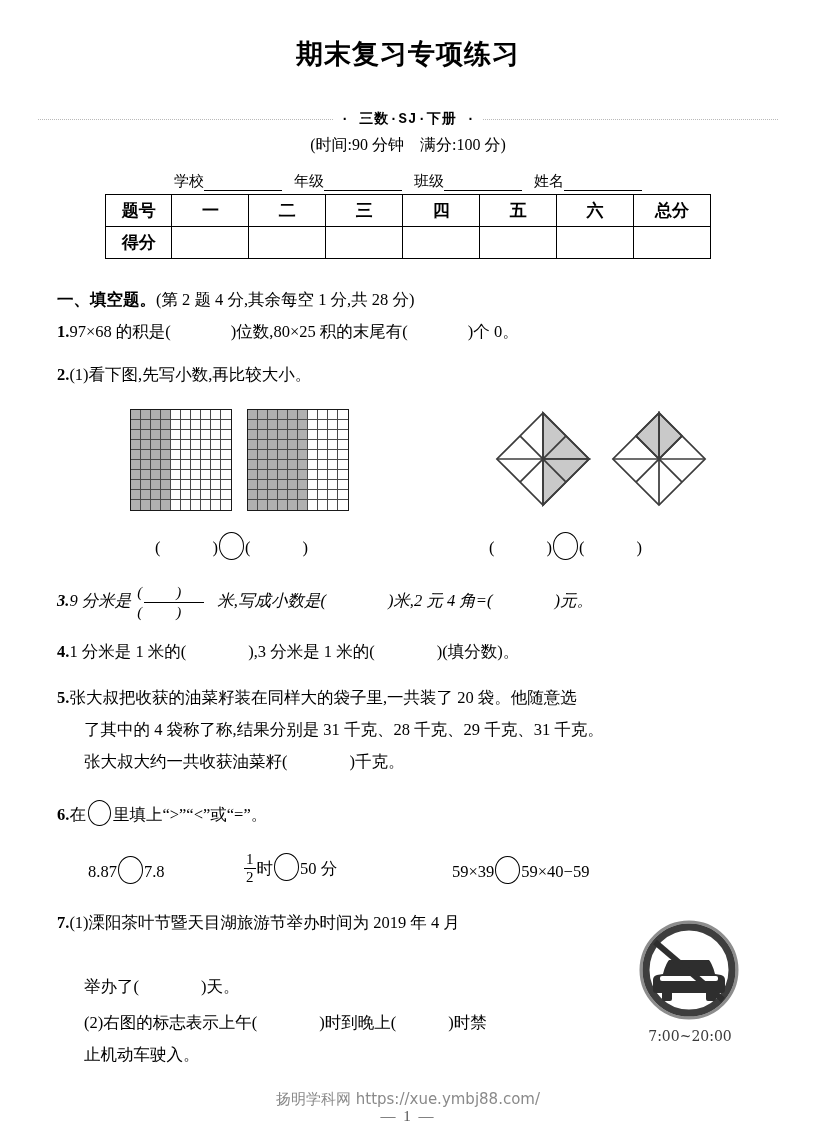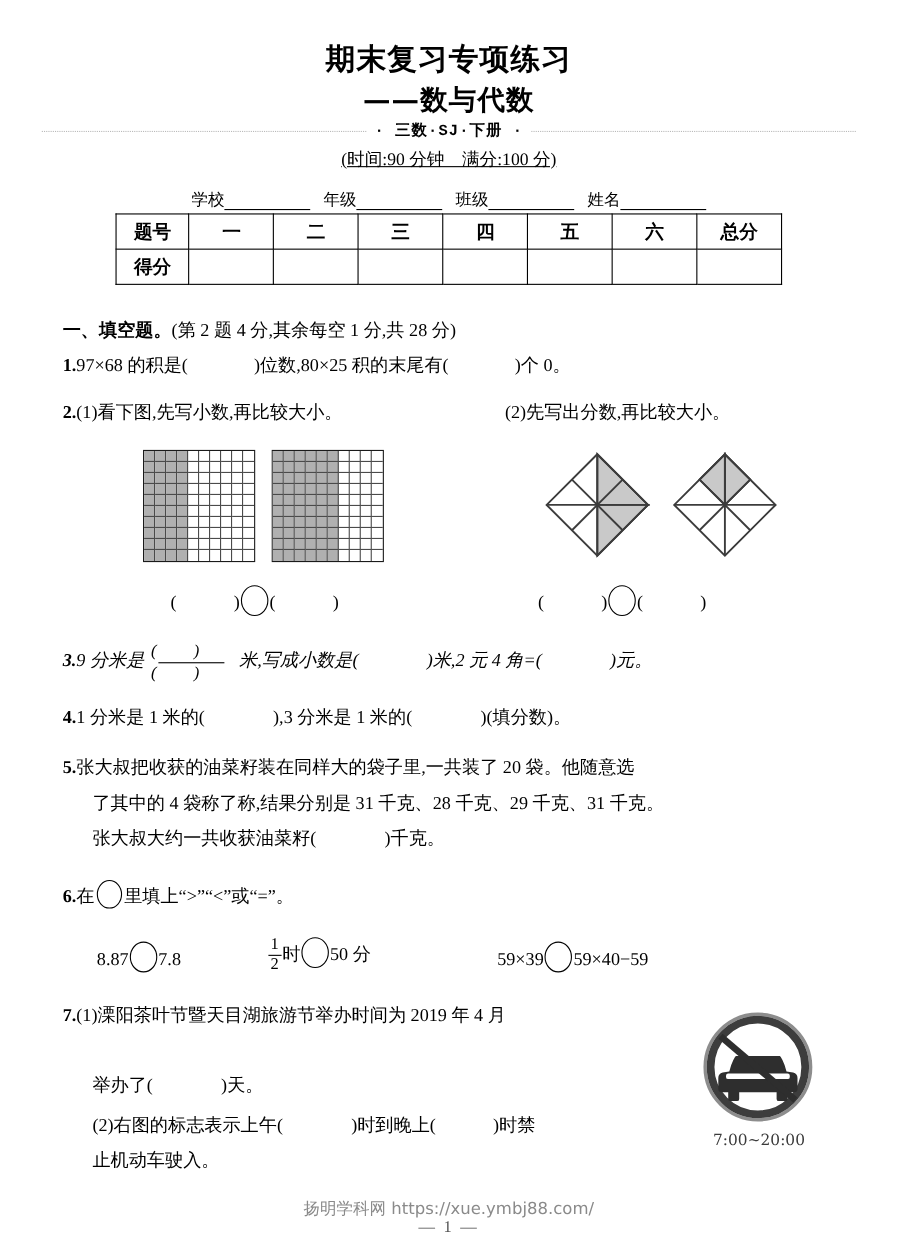--- a/index.html
+++ b/index.html
@@ -22,21 +22,21 @@
   .dotline-wrap{
     position:absolute;left:38px;top:108px;width:740px;height:22px;
     display:flex;align-items:center;gap:7px;
   }
   .dotline{flex:1;border-top:1px dotted #b9b9b9;height:0;}
   .edition{
     font-family:Liberation Mono, monospace;font-weight:bold;font-size:14px;
     white-space:nowrap;letter-spacing:1px;
   }
   .timeline{
-    position:absolute;left:0;top:135px;width:816px;text-align:center;font-size:16px;text-decoration:underline;
+    position:absolute;left:0;top:135px;width:816px;text-align:center;font-size:16px;
   }
 
   
   .info-line{
     position:absolute;left:0;top:168px;width:816px;
     display:flex;justify-content:center;align-items:flex-end;font-size:15px;
   }
   .info-item{display:flex;align-items:flex-end;margin:4px 6px;}
   .info-item .lbl{white-space:nowrap;}
   .info-item .blank{display:inline-block;width:78px;border-bottom:1px solid #000;height:14px;}
@@ -115,21 +115,20 @@
     position:absolute;left:0;top:1108px;width:816px;text-align:center;
     font-size:15px;color:#555;letter-spacing:2px;
   }
 </style>
 </head>
 <body>
 
 <div class="page">
 
   <div class="title-main">期末复习专项练习</div>
-  <div class="title-sub">——数与代数</div>
 
   <div class="dotline-wrap">
     <span class="dotline"></span>
     <span class="edition">· 三数·SJ·下册 ·</span>
     <span class="dotline"></span>
   </div>
 
   <div class="timeline">(时间:90 分钟　满分:100 分)</div>
 
   <div class="info-line">
@@ -180,23 +179,20 @@
     <span class="sec-title">一、填空题。</span><span>(第 2 题 4 分,其余每空 1 分,共 28 分)</span>
   </div>
 
   <div class="q" style="left:57px;top:319px;">
     <span class="qn">1.</span><span>97×68 的积是(</span><span class="gap" style="display:inline-block;width:60px;"></span><span>)位数,80×25 积的末尾有(</span><span class="gap" style="display:inline-block;width:60px;"></span><span>)个 0。</span>
   </div>
 
   <div class="q" style="left:57px;top:362px;">
     <span class="qn">2.</span><span>(1)看下图,先写小数,再比较大小。</span>
   </div>
-  <div class="q" style="left:459px;top:362px;">
-    <span>(2)先写出分数,再比较大小。</span>
-  </div>
 
   <div class="gridfig" id="gridL" style="left:130px;top:409px;">
       <i class="on"></i>
       <i class="on"></i>
       <i class="on"></i>
       <i class="on"></i>
       <i></i>
       <i></i>
       <i></i>
       <i></i>

